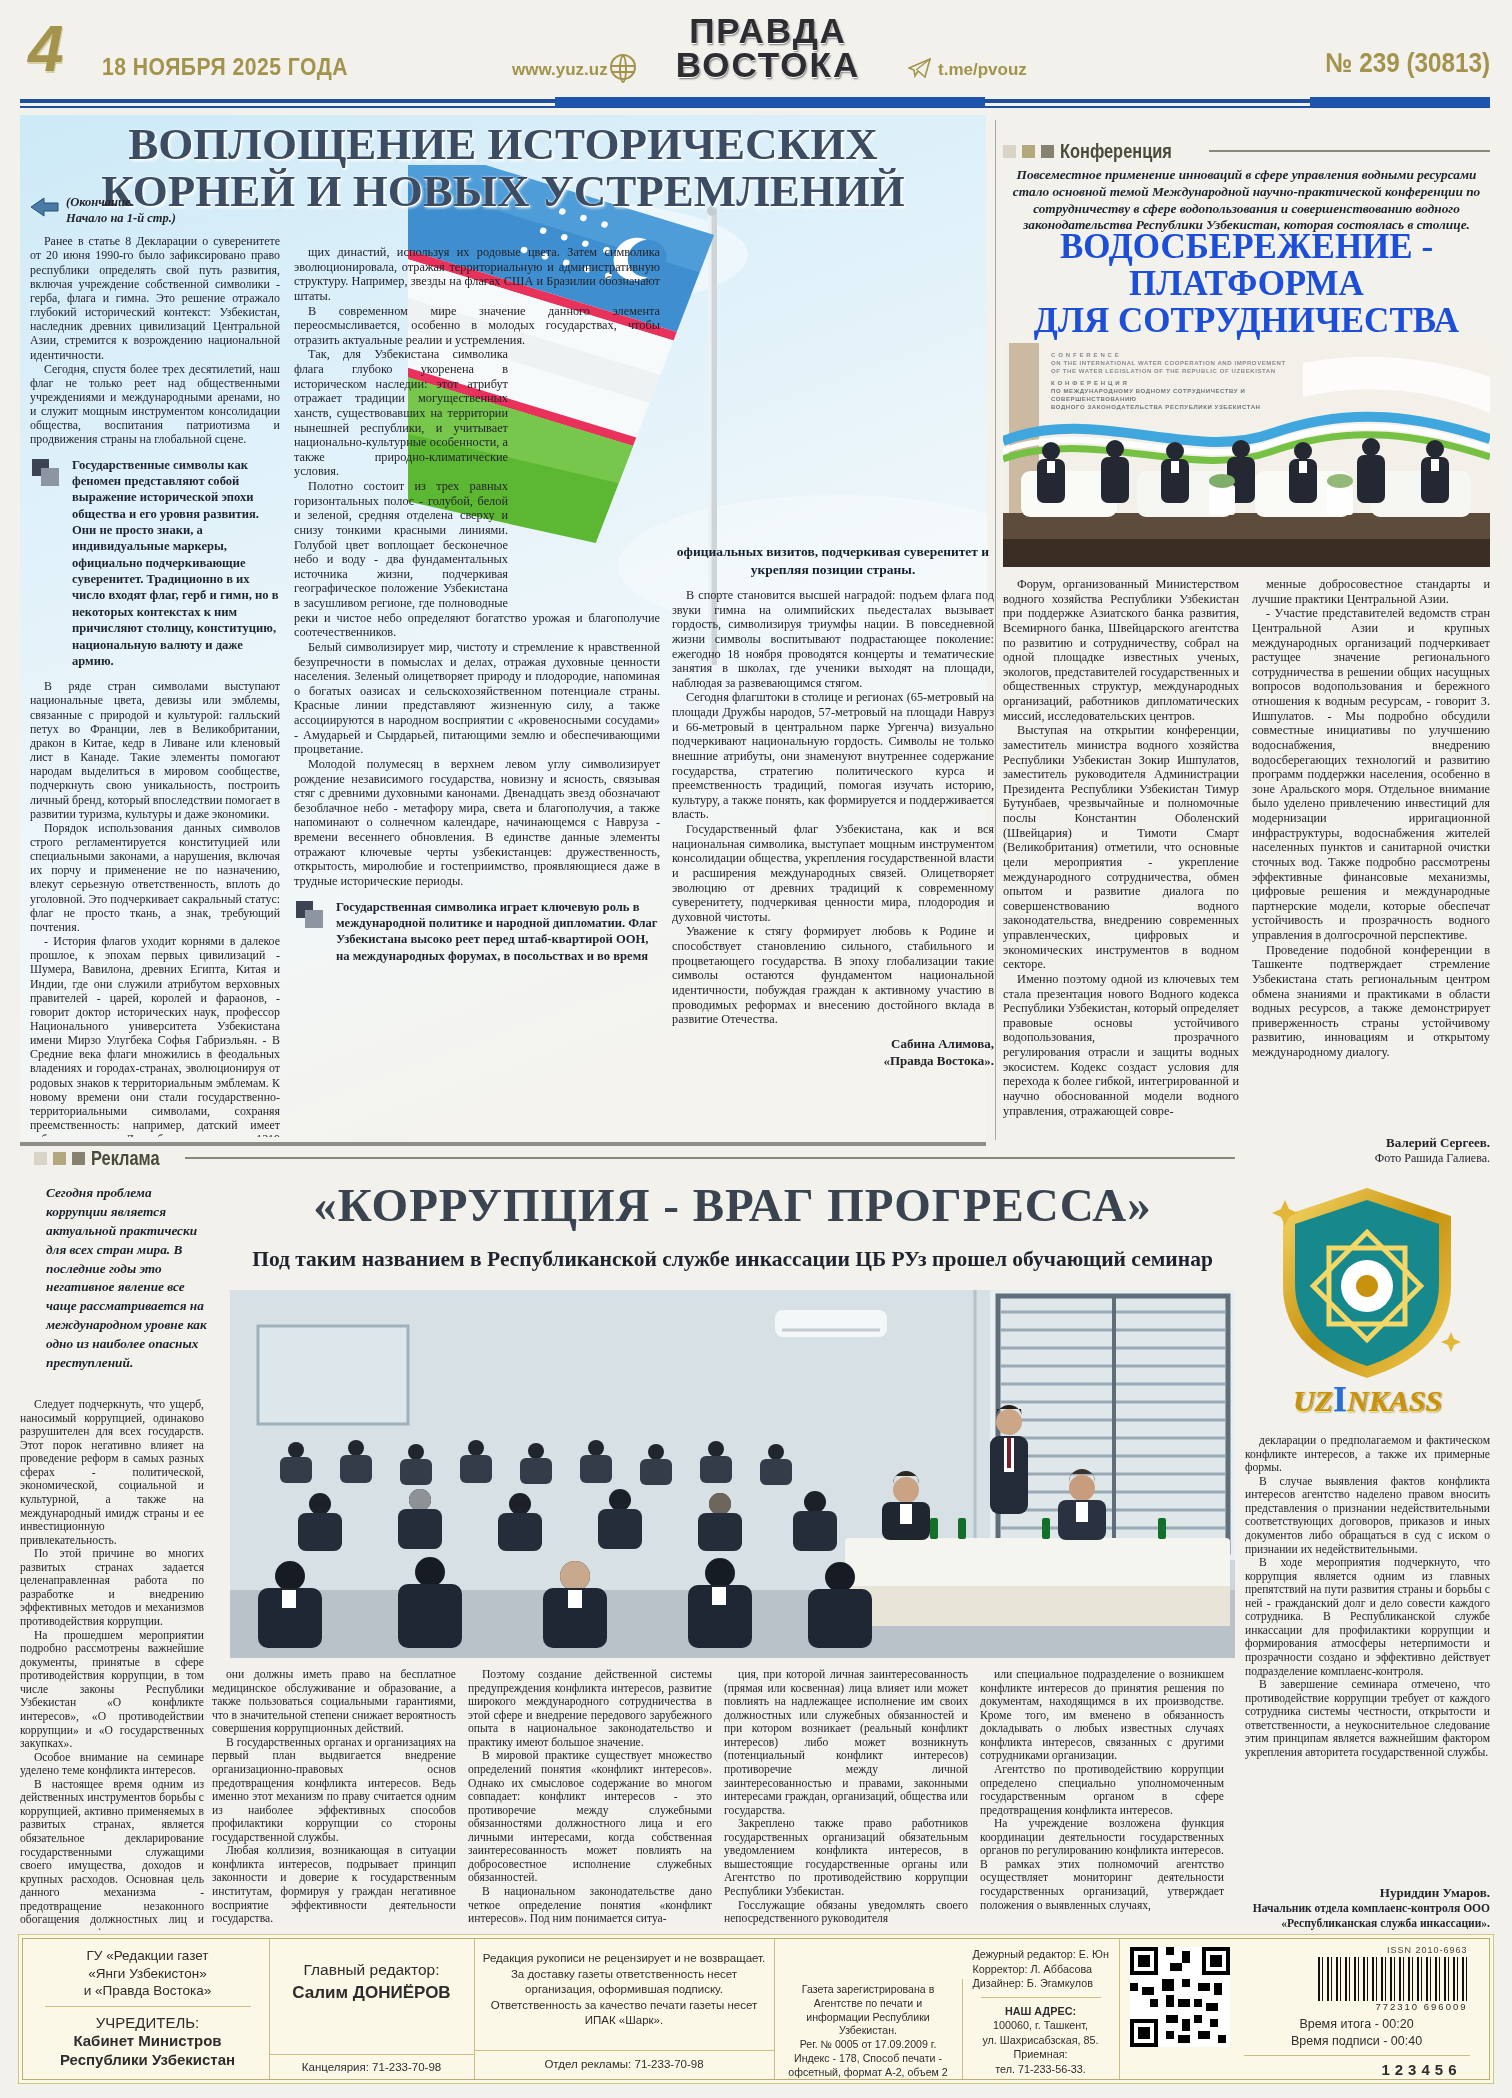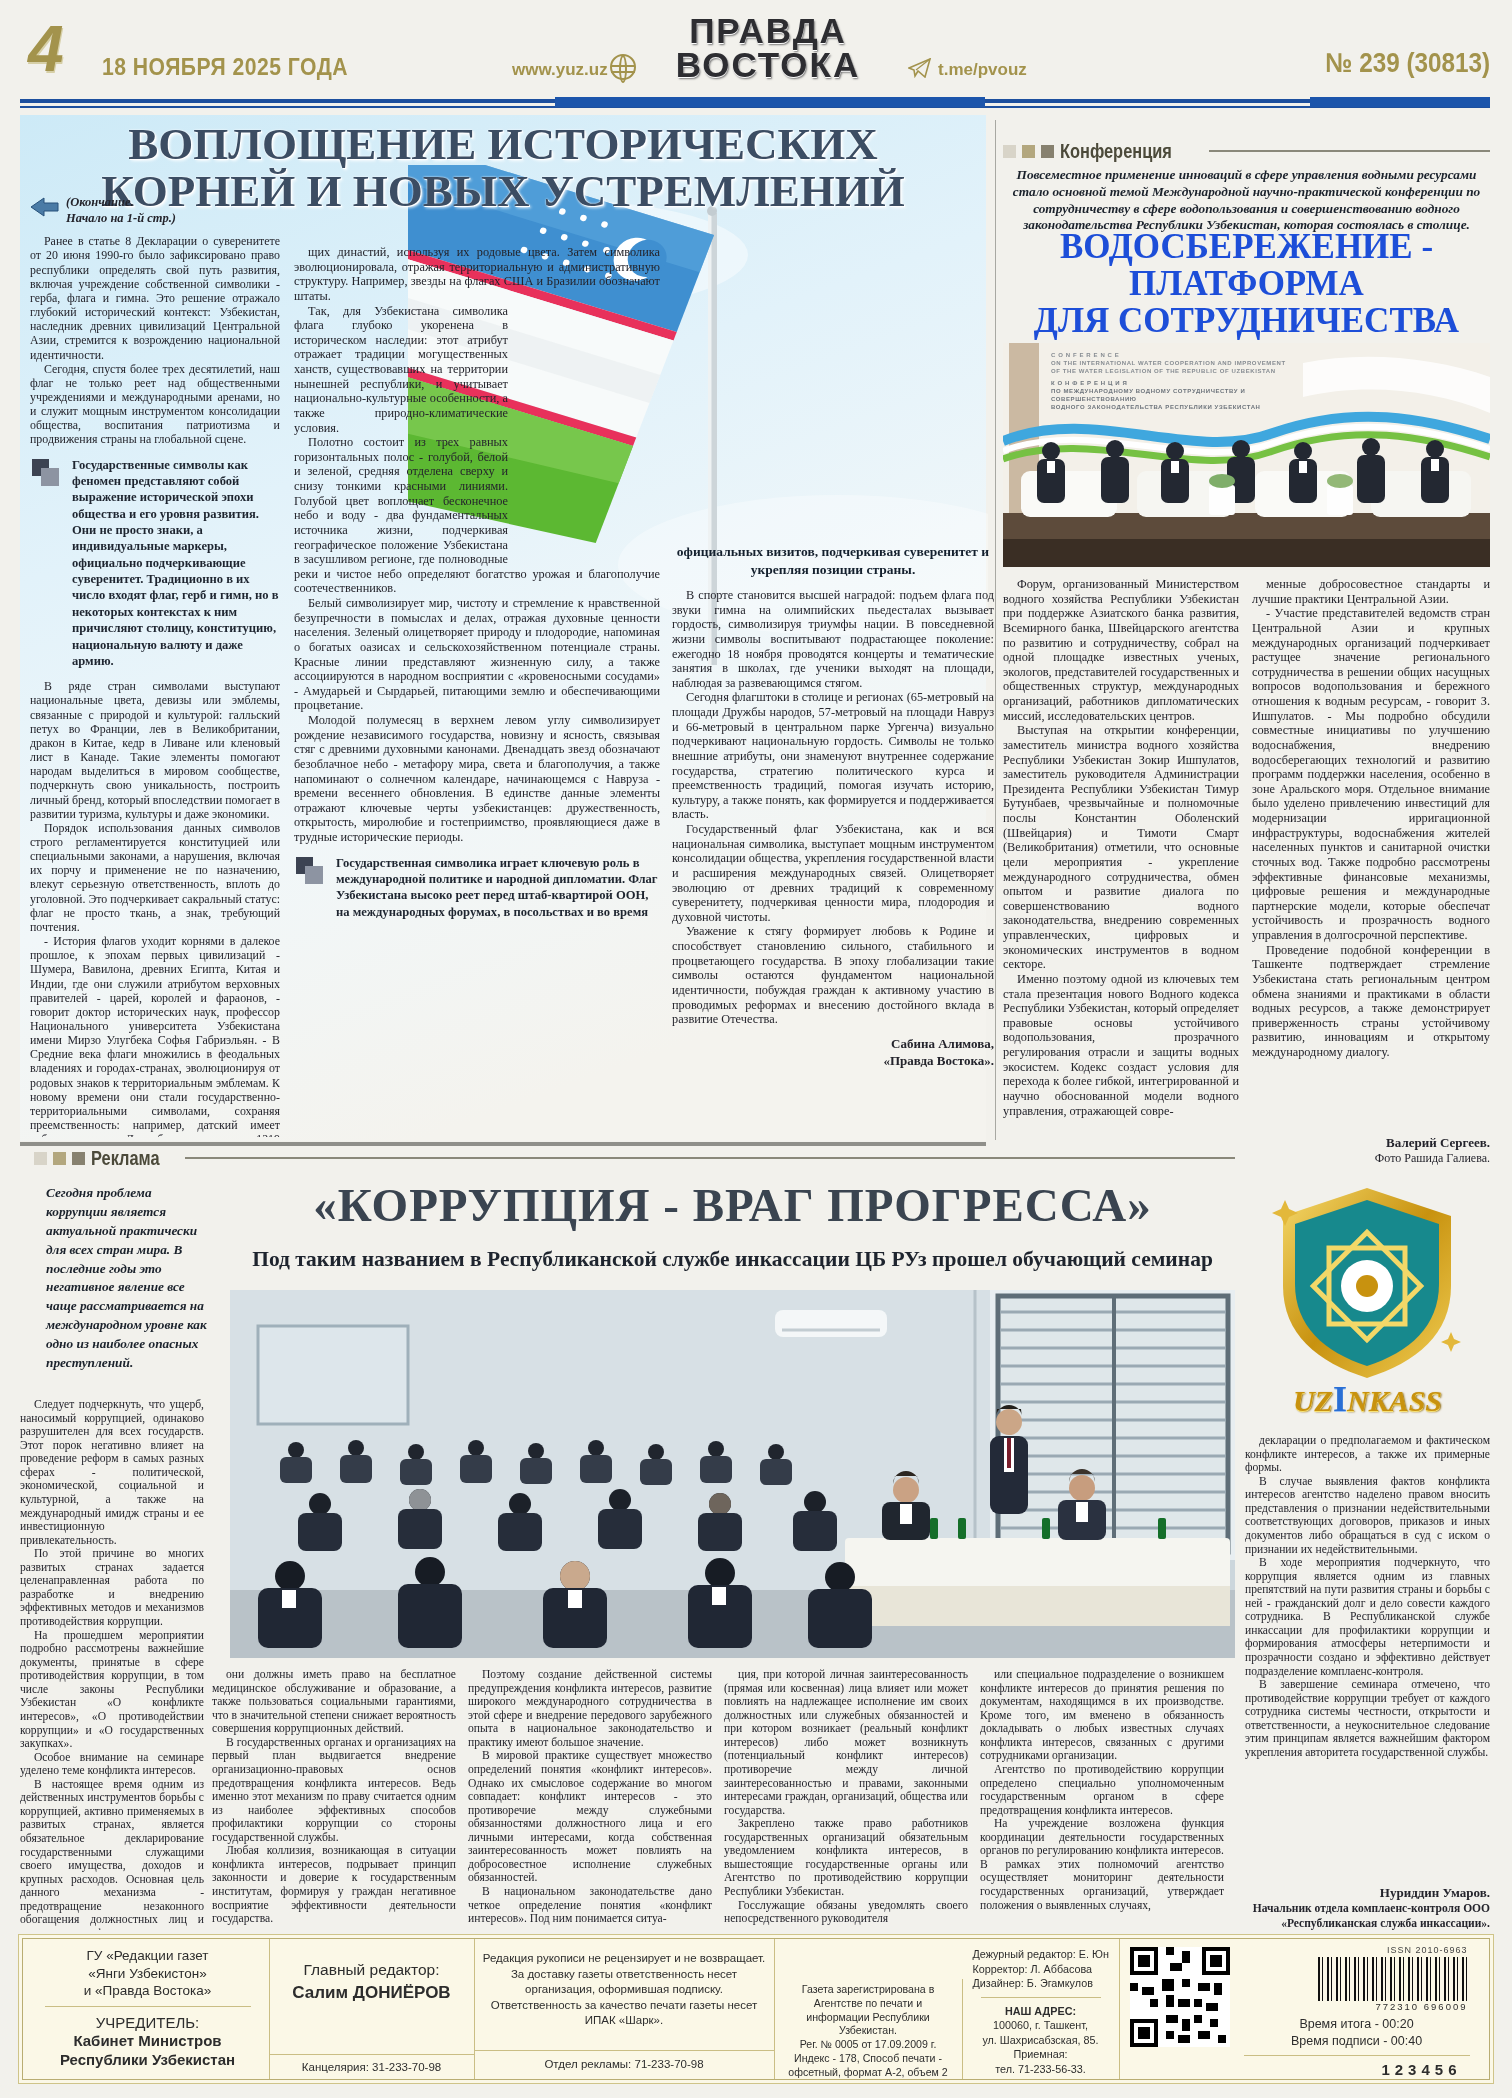--- a/index.html
+++ b/index.html
@@ -229,20 +229,21 @@
       <div data-name="col1-paragraphs-2">
           <p class="p-ind" data-name="paragraph">В ряде стран символами выступают национальные цвета, девизы или эмблемы, связанные с природой и культурой: галльский петух во Франции, лев в Великобритании, дракон в Китае, кедр в Ливане или кленовый лист в Канаде. Такие элементы помогают народам выделиться в мировом сообществе, подчеркнуть свою уникальность, построить личный бренд, который впоследствии помогает в развитии туризма, культуры и даже экономики.</p>
           <p class="p-ind" data-name="paragraph">Порядок использования данных символов строго регламентируется конституцией или специальными законами, а нарушения, включая их порчу и применение не по назначению, влекут серьезную ответственность, вплоть до уголовной. Это подчеркивает сакральный статус: флаг не просто ткань, а знак, требующий почтения.</p>
           <p class="p-ind" data-name="paragraph">- История флагов уходит корнями в далекое прошлое, к эпохам первых цивилизаций - Шумера, Вавилона, древних Египта, Китая и Индии, где они служили атрибутом верховных правителей - царей, королей и фараонов, - говорит доктор исторических наук, профессор Национального университета Узбекистана имени Мирзо Улугбека Софья Габриэльян. - В Средние века флаги множились в феодальных владениях и городах-странах, эволюционируя от родовых знаков к территориальным эмблемам. К новому времени они стали государственно-территориальными символами, сохраняя преемственность: например, датский имеет собственное имя - Даннеброг - и известен с 1219 года, дойдя до наших дней без изменений. Значительная часть флагов формировалась на основе гербов правя-</p>
         </div>
     </div>
 
     <div class="colB body-text" data-name="flag-article-col-2">
       <div data-name="col2-paragraphs-top">
           <p class="p-ind" data-name="paragraph">щих династий, используя их родовые цвета. Затем символика эволюционировала, отражая территориальную и административную структуру. Например, звезды на флагах США и Бразилии обозначают штаты.</p>
+          <p class="p-ind" data-name="paragraph">В современном мире значение данного элемента переосмысливается, особенно в молодых государствах, чтобы отразить актуальные реалии и устремления.</p>
         </div>
       <div data-name="col2-wrap-block">
         <div class="flag-spacer" data-name="flag-wrap-spacer"></div>
         <div data-name="col2-paragraphs-wrap">
             <p class="p-ind" data-name="paragraph">Так, для Узбекистана символика флага глубоко укоренена в историческом наследии: этот атрибут отражает традиции могущественных ханств, существовавших на территории нынешней республики, и учитывает национально-культурные особенности, а также природно-климатические условия.</p>
             <p class="p-ind" data-name="paragraph">Полотно состоит из трех равных горизонтальных полос - голубой, белой и зеленой, средняя отделена сверху и снизу тонкими красными линиями. Голубой цвет воплощает бесконечное небо и воду - два фундаментальных источника жизни, подчеркивая географическое положение Узбекистана в засушливом регионе, где полноводные реки и чистое небо определяют богатство урожая и благополучие соотечественников.</p>
             <p class="p-ind" data-name="paragraph">Белый символизирует мир, чистоту и стремление к нравственной безупречности в помыслах и делах, отражая духовные ценности населения. Зеленый олицетворяет природу и плодородие, напоминая о богатых оазисах и сельскохозяйственном потенциале страны. Красные линии представляют жизненную силу, а также ассоциируются в народном восприятии с «кровеносными сосудами» - Амударьей и Сырдарьей, питающими землю и обеспечивающими процветание.</p>
             <p class="p-ind" data-name="paragraph">Молодой полумесяц в верхнем левом углу символизирует рождение независимого государства, новизну и ясность, связывая стяг с древними духовными канонами. Двенадцать звезд обозначают безоблачное небо - метафору мира, света и благополучия, а также напоминают о солнечном календаре, начинающемся с Навруза - времени весеннего обновления. В единстве данные элементы отражают ключевые черты узбекистанцев: дружественность, открытость, миролюбие и гостеприимство, проявляющиеся даже в трудные исторические периоды.</p>
           </div>
       </div>
@@ -556,21 +557,21 @@
           <div data-name="paragraph">и «Правда Востока»</div>
         </div>
       <div class="rule"></div>
       <div class="founder-label" data-name="founder-label">УЧРЕДИТЕЛЬ:</div>
       <div class="founder" data-name="founder-name-1">Кабинет Министров</div>
       <div class="founder" data-name="founder-name-2">Республики Узбекистан</div>
     </div>
     <div class="fblk f2" data-name="footer-editor">
       <div class="ed-label" data-name="editor-label">Главный редактор:</div>
       <div class="ed-name" data-name="editor-name">Салим ДОНИЁРОВ</div>
-      <div class="fphone" data-name="chancery-phone">Канцелярия: 31-233-70-98</div>
+      <div class="fphone" data-name="chancery-phone">Канцелярия: 71-233-70-98</div>
     </div>
     <div class="fblk f3" data-name="footer-notes">
       <div data-name="notes-lines">
           <div data-name="paragraph">Редакция рукописи не рецензирует и не возвращает.</div>
           <div data-name="paragraph">За доставку газеты ответственность несет организация, оформившая подписку.</div>
           <div data-name="paragraph">Ответственность за качество печати газеты несет ИПАК «Шарк».</div>
         </div>
       <div class="fphone" data-name="ads-phone">Отдел рекламы: 71-233-70-98</div>
     </div>
     <div class="fblk f4" data-name="footer-registration">

